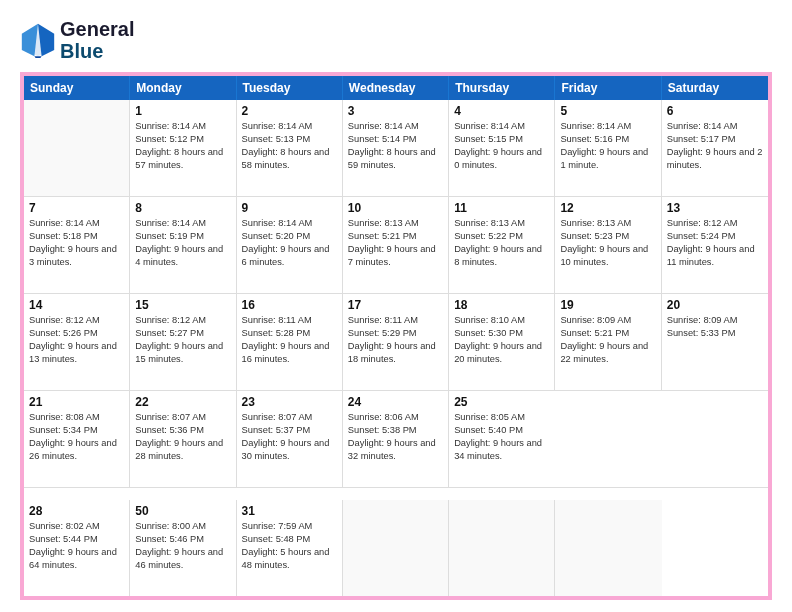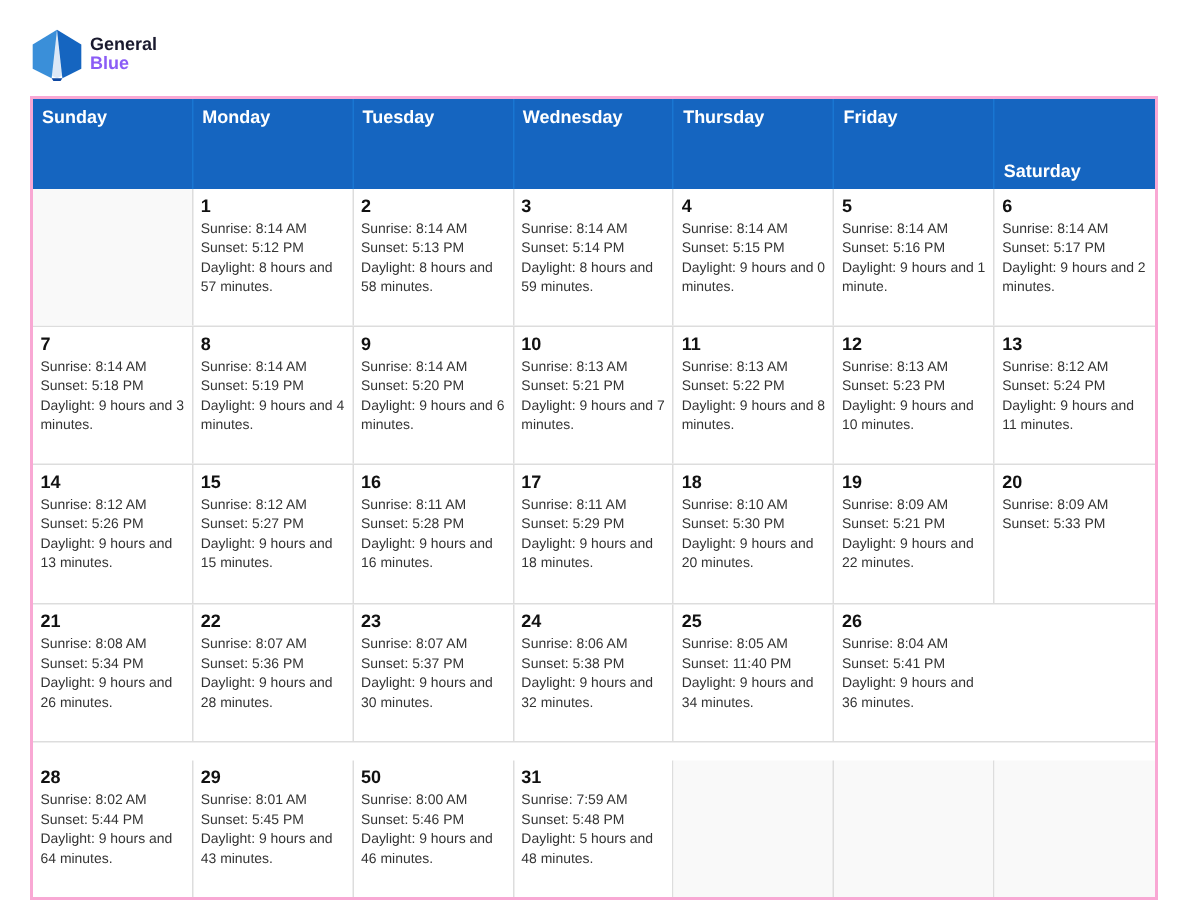--- a/index.html
+++ b/index.html
@@ -22,27 +22,27 @@
       justify-content: space-between;
       align-items: flex-start;
       margin-bottom: 10px;
     }
     .logo {
       display: flex;
       align-items: center;
       gap: 4px;
     }
     .logo-text {
-      font-size: 12px;
+      font-size: 20px;
       font-weight: bold;
       color: #1a1a2e;
       line-height: 1.1;
     }
     .logo-text span {
-      color: #8b5cf6;
+      color: #0c4a6e;
     }
     .logo-icon {
       width: 36px;
       height: 36px;
     }
     .title-block {
       text-align: right;
     }
     .month-title {
       font-size: 34px;
@@ -63,21 +63,21 @@
       grid-template-columns: repeat(7, 1fr);
       background: #1565c0;
     }
     .cal-header-cell {
       color: #fff;
       font-size: 12px;
       font-weight: bold;
       padding: 5px 6px;
       border-right: 1px solid #1976d2;
     }
-    .cal-header-cell:last-child { border-right: none; margin-top: 36px; }
+    .cal-header-cell:last-child { border-right: none; }
     .cal-body {
       flex: 1;
       display: flex;
       flex-direction: column;
     }
     .cal-row {
       display: grid;
       grid-template-columns: repeat(7, 1fr);
       flex: 1;
       border-bottom: 1px solid #ddd;
@@ -98,21 +98,21 @@
       font-weight: bold;
       color: #111;
       margin-bottom: 2px;
     }
     .cell-line {
       line-height: 1.4;
       font-size: 9.3px;
       color: #333;
     }
     .outer-border {
-      border: 2px solid #f9a8d4;
+      border: 4px solid #f9a8d4;
     }
   </style>
 </head>
 <body>
 
 <div class="page">
   <div class="header">
     <div class="logo">
       <svg class="logo-icon" viewBox="0 0 40 40">
         <polygon points="20,4 36,14 36,30 20,38 4,30 4,14" fill="#1565c0" opacity="0.15"></polygon>
@@ -289,42 +289,30 @@
           </div>
           <div class="cal-cell">
             <div class="day-num">24</div>
             <div class="cell-line">Sunrise: 8:06 AM</div>
             <div class="cell-line">Sunset: 5:38 PM</div>
             <div class="cell-line">Daylight: 9 hours and 32 minutes.</div>
           </div>
           <div class="cal-cell">
             <div class="day-num">25</div>
             <div class="cell-line">Sunrise: 8:05 AM</div>
-            <div class="cell-line">Sunset: 11:40 PM</div>
+            <div class="cell-line">Sunset: 5:40 PM</div>
             <div class="cell-line">Daylight: 9 hours and 34 minutes.</div>
-          </div>
-          <div class="cal-cell">
-            <div class="day-num">26</div>
-            <div class="cell-line">Sunrise: 8:04 AM</div>
-            <div class="cell-line">Sunset: 5:41 PM</div>
-            <div class="cell-line">Daylight: 9 hours and 36 minutes.</div>
           </div>
         </div>
         <div class="cal-row">
           <div class="cal-cell">
             <div class="day-num">28</div>
             <div class="cell-line">Sunrise: 8:02 AM</div>
             <div class="cell-line">Sunset: 5:44 PM</div>
             <div class="cell-line">Daylight: 9 hours and 64 minutes.</div>
-          </div>
-          <div class="cal-cell">
-            <div class="day-num">29</div>
-            <div class="cell-line">Sunrise: 8:01 AM</div>
-            <div class="cell-line">Sunset: 5:45 PM</div>
-            <div class="cell-line">Daylight: 9 hours and 43 minutes.</div>
           </div>
           <div class="cal-cell">
             <div class="day-num">50</div>
             <div class="cell-line">Sunrise: 8:00 AM</div>
             <div class="cell-line">Sunset: 5:46 PM</div>
             <div class="cell-line">Daylight: 9 hours and 46 minutes.</div>
           </div>
           <div class="cal-cell">
             <div class="day-num">31</div>
             <div class="cell-line">Sunrise: 7:59 AM</div>

